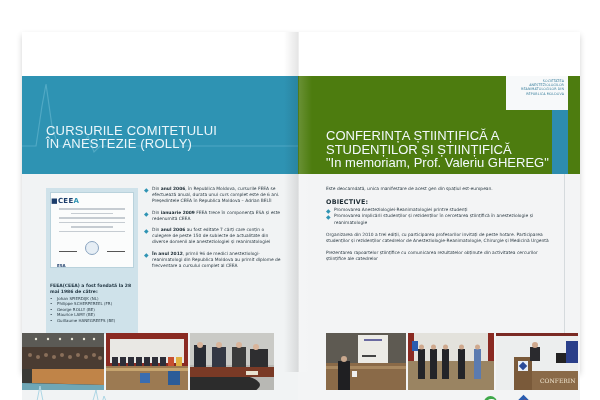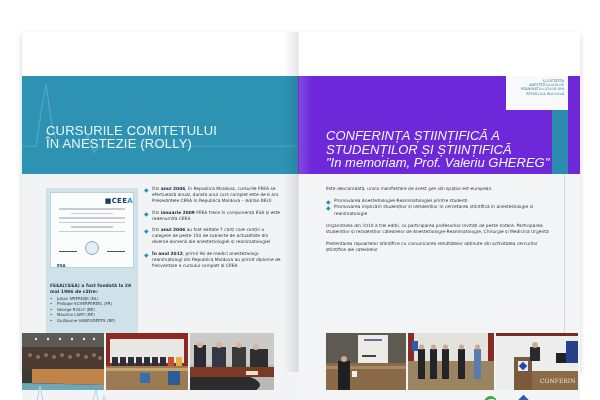--- a/index.html
+++ b/index.html
@@ -4,35 +4,35 @@
 <style>
   html, body { margin:0; padding:0; }
   body { width:600px; height:400px; background:#ffffff; position:relative; overflow:hidden; font-family:"DejaVu Sans", sans-serif; }
   .spread { position:absolute; left:22px; top:32px; width:558px; height:340px; box-shadow:0 3px 6px rgba(0,0,0,0.18); }
   .page { position:absolute; top:0; height:340px; background:#f1f3f4; overflow:hidden;margin-top:44px; }
   .page.left { left:0; width:276px; }
   .page.right { left:276px; width:282px; background:#f3f4f5; }
   .spine-shadow { position:absolute; left:262px; top:0; width:28px; height:340px; background:linear-gradient(to right, rgba(0,0,0,0) 0%, rgba(0,0,0,0.10) 50%, rgba(255,255,255,0.15) 55%, rgba(0,0,0,0) 100%); pointer-events:none; }
 
   .header-left { position:absolute; left:0; top:0; width:276px; height:98px; background:#2e93b3; }
-  .header-right { position:absolute; left:0; top:0; width:282px; height:98px; background:#6d28d9;font-style:italic; }
+  .header-right { position:absolute; left:0; top:0; width:282px; height:98px; background:#4d7c0f; }
   .ecg { position:absolute; left:0; top:0; }
   .title-left { position:absolute; left:24px; top:48px; color:#eaf6fa; font-family:"Liberation Sans", sans-serif; font-size:13px; line-height:13px; letter-spacing:0.2px; }
   .title-right { position:absolute; left:28px; top:53px; color:#f3fafd; font-family:"Liberation Sans", sans-serif; font-size:13px; line-height:13.5px; }
   .title-right div, .title-left div { white-space:nowrap; }
 
   .tab-box { position:absolute; left:208px; top:0; width:62px; height:98px; }
   .tab-white { position:absolute; left:0; top:0; width:62px; height:34px; background:#f7f9fa; }
   .tab-white div { font-size:3.3px; line-height:4.2px; color:#3a7f9c; text-align:right; padding:3px 4px 0 0; letter-spacing:0.1px; }
   .tab-teal { position:absolute; left:46px; top:34px; width:16px; height:64px; background:#2d8cae; }
   .edge-line { position:absolute; left:266px; top:98px; width:1px; height:160px; background:#d5dadd; }
 
   .cert { position:absolute; left:24px; top:112px; width:92px; height:92px; background:#cfe2ea; }
   .cert-inner { position:absolute; left:4px; top:4px; width:84px; height:76px; background:#fbfcfc; border:1px solid #b9d2dc; box-sizing:border-box; }
-  .cert-logo { text-align:right; font-size:7px; font-weight:bold; color:#1c3d6b; margin-top:4px; letter-spacing:0.3px; }
+  .cert-logo { text-align:left; font-size:7px; font-weight:bold; color:#1c3d6b; margin-top:4px; letter-spacing:0.3px; }
   .cert-logo span.a { color:#2e93b3; }
   .cert-line { height:1.5px; background:#c6ccd2; margin:3px 8px 0 8px; }
   .cert-line.short { margin-left:20px; margin-right:20px; }
   .cert-sigs { position:absolute; left:8px; right:8px; top:50px; height:10px; display:flex; justify-content:space-between; align-items:center; }
   .sig { width:18px; height:6px; border-bottom:1px solid #555; }
   .seal { width:12px; height:12px; border-radius:50%; border:1px solid #8aa4c0; background:#e6eef5; }
   .cert-esa { position:absolute; left:6px; top:70px; font-size:4px; color:#1c3d6b; font-weight:bold; }
 
   .founded { position:absolute; left:24px; top:204px; width:92px; height:54px; background:#cfe2ea; padding:3px 4px; box-sizing:border-box; }
   .founded .head { font-size:4.5px; font-weight:bold; color:#1f3340; line-height:6px; }
@@ -220,20 +220,21 @@
           <span>REANIMATOLOGILOR DIN</span><br>
           <span>REPUBLICA MOLDOVA</span>
         </div>
       </div>
       <div class="tab-teal"></div>
     </div>
     <div class="edge-line"></div>
 
     <div class="body-right">
       <p class="p">Este deocamdată, unica manifestare de acest gen din spațiul est-european.</p>
+      <div class="obj-title">OBIECTIVE:</div>
       <div class="ob">
         <span class="diamond">◆</span>
         <span>Promovarea Anesteziologiei-Reanimatologiei printre studenți</span>
       </div>
       <div class="ob" style="margin-bottom:6px;">
         <span class="diamond">◆</span>
         <span>Promovarea implicării studenților și rezidenților în cercetarea științifică în anesteziologie și reanimatologie</span>
       </div>
       <p class="p">Organizarea din 2010 a trei ediții, cu participarea profesorilor invitați de peste hotare. Participarea studenților și rezidenților catedrelor de Anesteziologie-Reanimatologie, Chirurgie și Medicină Urgentă</p>
       <p class="p">Prezentarea rapoartelor științifice cu comunicarea rezultatelor obținute din activitatea cercurilor științifice ale catedrelor</p>

